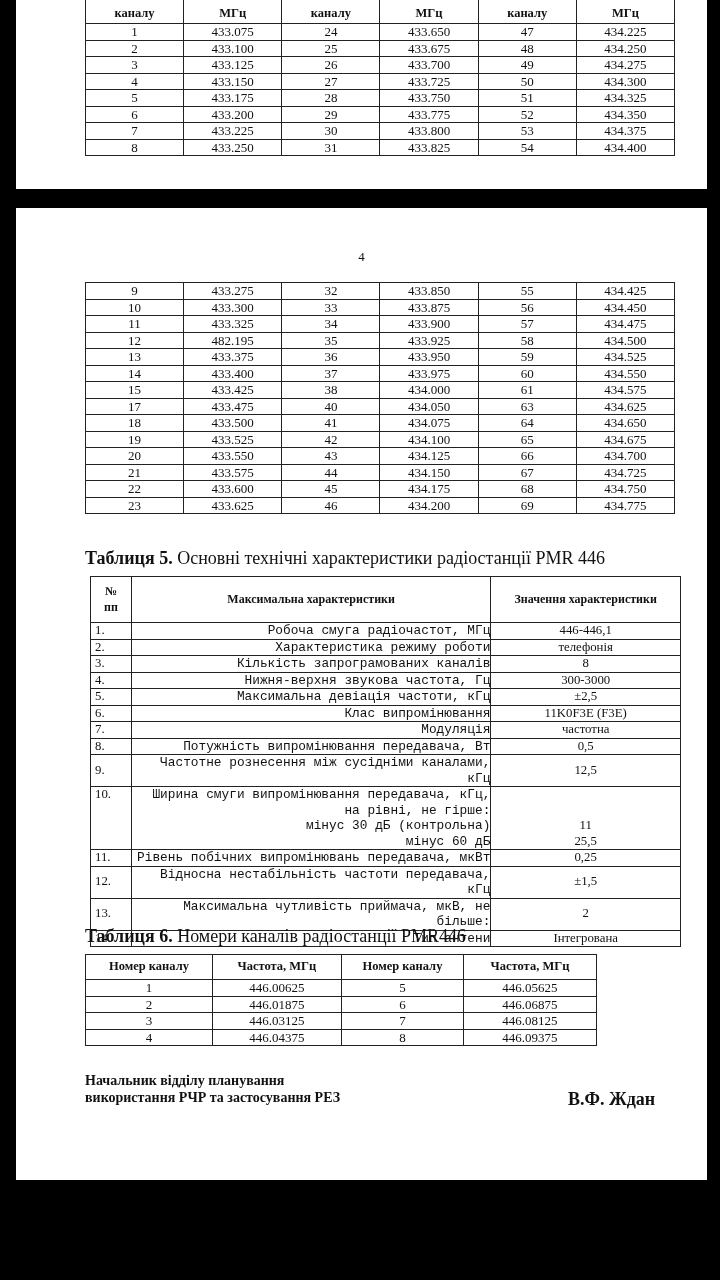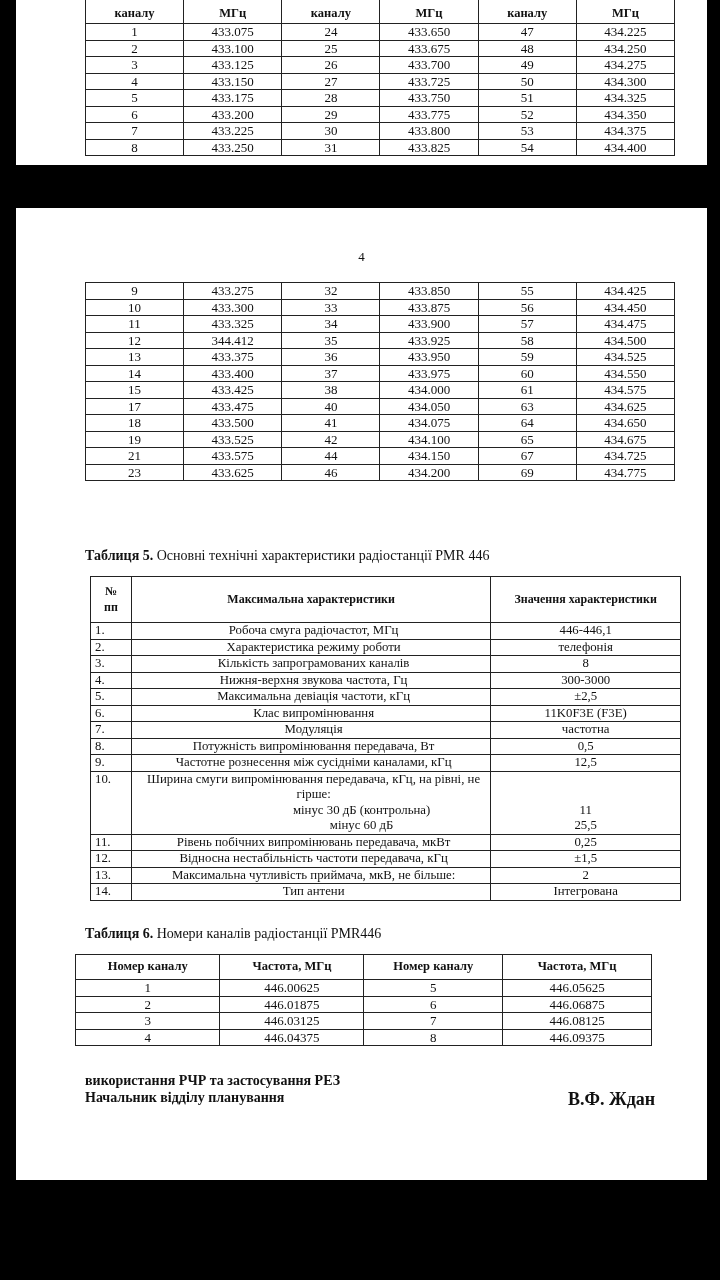--- a/index.html
+++ b/index.html
@@ -1,44 +1,44 @@
 <!DOCTYPE html>
 <html><head>
 <meta charset="utf-8">
 <style>
   html, body { margin:0; padding:0; }
   body { width:720px; height:1280px; background:#000; position:relative; overflow:hidden;
          font-family:"Liberation Serif", "DejaVu Serif", serif; color:#111; }
   .page { position:absolute; left:16px; width:691px; background:#fff; }
-  #page1 { top:0; height:165px; }
+  #page1 { top:0; height:189px; }
   #page2 { top:208px; height:972px; }
   table { border-collapse:collapse; position:absolute; }
   td, th { border:1px solid #222; padding:0; font-size:13px; line-height:15.5px; text-align:center; }
   th { font-weight:bold; }
   
   .freq { left:69px; width:590px; }
   .freq td { height:15.5px; }
   .freq col { width:98.3px; }
   #t1 { top:-1px; }
   #t1 th { height:21px; vertical-align:bottom; padding-bottom:2px; font-size:12.5px; }
   .pagenum { position:absolute; top:41px; left:0; width:100%; text-align:center; font-size:13px; }
   #t2 { top:74px; }
-  .caption { position:absolute; left:69px; font-size:14px; }
+  .caption { position:absolute; left:69px; font-size:18px; }
   .caption b { font-weight:bold; }
   #cap5 { top:340px; }
   #t5 { left:74px; top:368px; width:591px; }
   #t5 td { height:15px; font-size:12.8px; }
-  #t5 td.l { text-align:center; padding-left:5px; }
+  #t5 td.l { text-align:right; padding-left:5px;font-family:Liberation Mono, monospace; }
   #t5 td.n { text-align:left; padding-left:4px; }
   #t5 th { height:45px; font-size:12px; }
   #t5 td.multi { vertical-align:top;margin-left:40px; }
   #t5 td.vals { vertical-align:bottom; }
   .indent { padding-left:96px; display:block; }
   #cap6 { top:718px; }
-  #t6 { left:59px; top:746px; width:577px; }
+  #t6 { left:69px; top:746px; width:512px; }
   #t6 th { height:24px; font-size:12.5px; }
   #t6 td { height:15px; }
   .sig { position:absolute; left:69px; top:864px; font-size:14px; font-weight:bold; line-height:17px; }
   .signame { position:absolute; left:552px; top:881px; font-size:18px; font-weight:bold; }
 </style>
 </head>
 <body>
 
 <div class="page" id="page1">
   <table class="freq" id="t1">
@@ -161,21 +161,21 @@
         <tr>
           <td>11</td>
           <td>433.325</td>
           <td>34</td>
           <td>433.900</td>
           <td>57</td>
           <td>434.475</td>
         </tr>
         <tr>
           <td>12</td>
-          <td>344.412</td>
+          <td>482.195</td>
           <td>35</td>
           <td>433.925</td>
           <td>58</td>
           <td>434.500</td>
         </tr>
         <tr>
           <td>13</td>
           <td>433.375</td>
           <td>36</td>
           <td>433.950</td>
@@ -216,26 +216,42 @@
         </tr>
         <tr>
           <td>19</td>
           <td>433.525</td>
           <td>42</td>
           <td>434.100</td>
           <td>65</td>
           <td>434.675</td>
         </tr>
         <tr>
+          <td>20</td>
+          <td>433.550</td>
+          <td>43</td>
+          <td>434.125</td>
+          <td>66</td>
+          <td>434.700</td>
+        </tr>
+        <tr>
           <td>21</td>
           <td>433.575</td>
           <td>44</td>
           <td>434.150</td>
           <td>67</td>
           <td>434.725</td>
+        </tr>
+        <tr>
+          <td>22</td>
+          <td>433.600</td>
+          <td>45</td>
+          <td>434.175</td>
+          <td>68</td>
+          <td>434.750</td>
         </tr>
         <tr>
           <td>23</td>
           <td>433.625</td>
           <td>46</td>
           <td>434.200</td>
           <td>69</td>
           <td>434.775</td>
         </tr>
       </tbody>
@@ -379,17 +395,17 @@
         <tr>
           <td>4</td>
           <td>446.04375</td>
           <td>8</td>
           <td>446.09375</td>
         </tr>
       </tbody>
   </table>
 
   <div class="sig">
+    <div>Начальник відділу планування</div>
     <div>використання РЧР та застосування РЕЗ</div>
-    <div>Начальник відділу планування</div>
   </div>
   <div class="signame">В.Ф. Ждан</div>
 </div>
 
 </body></html>

